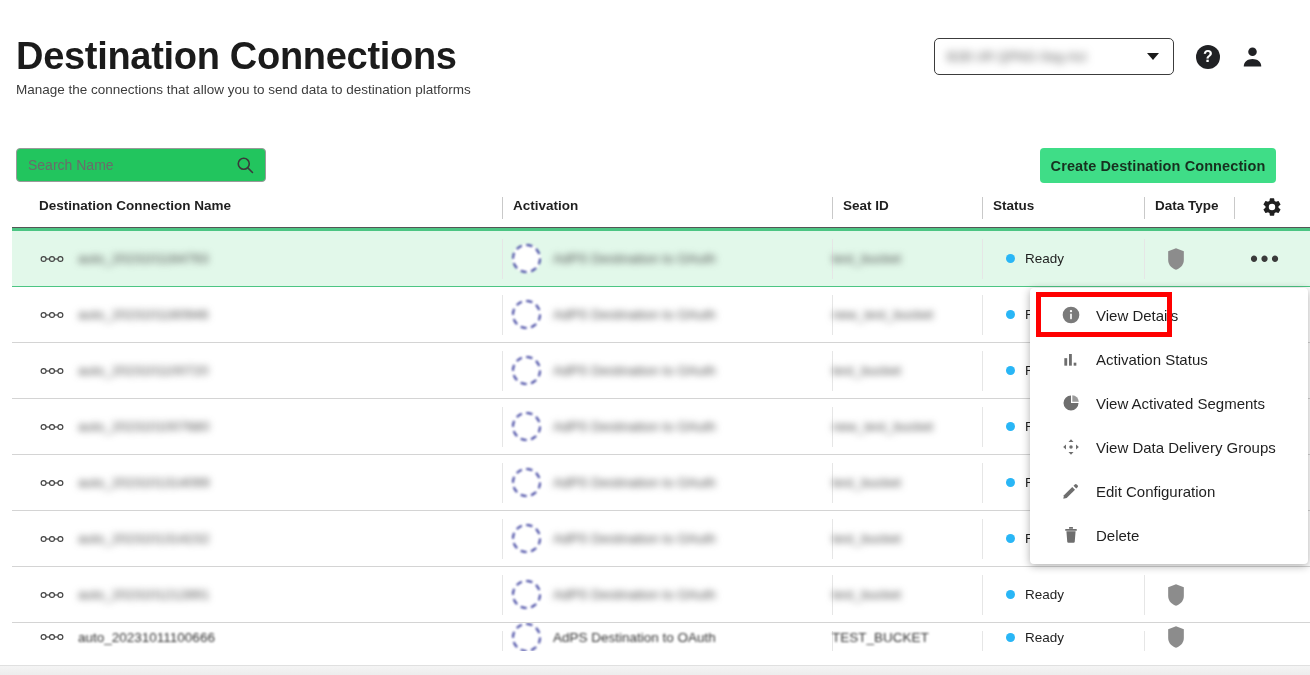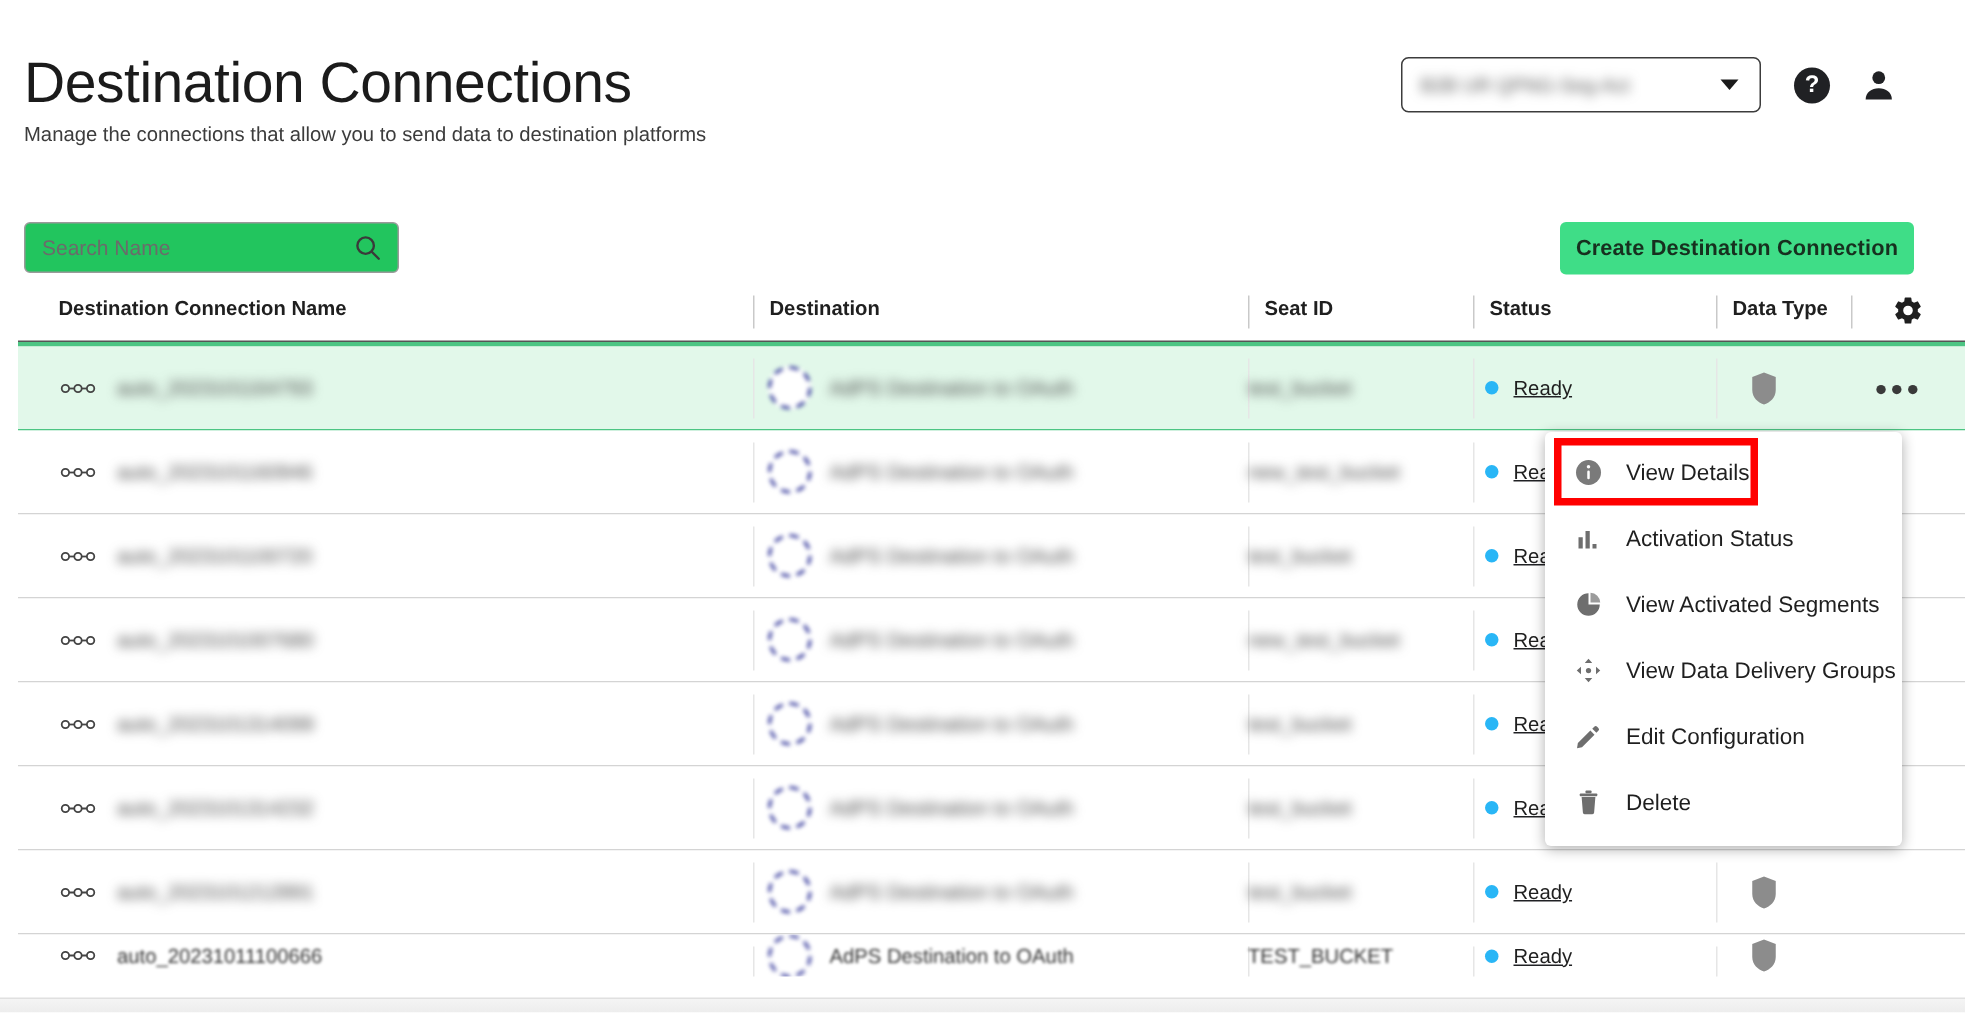--- a/index.html
+++ b/index.html
@@ -8,21 +8,21 @@
     background: #ffffff;
     font-family: "Liberation Sans", sans-serif;
     color: #202124;
     overflow: hidden;
   }
   .page { position: relative; width: 1310px; height: 675px; }
 
   
   .page-title {
     position: absolute; left: 16px; top: 32px;
-    font-size: 38px; font-weight: 400; letter-spacing: -0.3px;
+    font-size: 38px; font-weight: 700; letter-spacing: -0.3px;
     color: #1b1b1b; line-height: 48px;
   }
   .page-subtitle {
     position: absolute; left: 16px; top: 81px;
     font-size: 13.5px; color: #3c3c3c; line-height: 18px;
   }
 
   .acct-select {
     position: absolute; left: 934px; top: 38px;
     width: 240px; height: 37px;
@@ -103,21 +103,21 @@
     border-bottom: 1px solid #d4d4d4;
     background: #ffffff;
   }
   .row.selected { background: #e2f8ea; border-bottom: 1px solid #4cc583; }
   .row.partial { height: 28px; border-bottom: none; overflow: hidden; }
 
   .cell { position: absolute; top: 0; height: 100%; display: flex; align-items: center; }
   .cell.c-name  { left: 0;    width: 490px; padding-left: 28px; }
   .cell.c-dest  { left: 490px; width: 330px; padding-left: 10px; }
   .cell.c-seat  { left: 820px; width: 150px; padding-left: 0; }
-  .cell.c-stat  { left: 970px; width: 162px; padding-left: 8px; text-decoration: underline; }
+  .cell.c-stat  { left: 970px; width: 162px; padding-left: 24px; }
   .cell.c-type  { left: 1132px; width: 90px; padding-left: 22px; }
   .cell.c-menu  { left: 1222px; width: 88px; padding-left: 16px; }
 
   .cell.c-dest::before, .cell.c-seat::before, .cell.c-stat::before, .cell.c-type::before {
     content: ""; position: absolute; left: 0; top: 8px;
     width: 1px; height: 40px; background: #e6e6e6;
   }
 
   .link-icon { width: 24px; height: 10px; flex: none; margin-right: 14px; }
   .blur-txt {
@@ -141,25 +141,25 @@
 
   .shield-icon { width: 20px; height: 24px; }
   .dots-btn {
     font-size: 23px; letter-spacing: 2.5px; color: #3a3a3a;
     line-height: 10px; cursor: pointer; user-select: none;
   }
 
   
   .ctx-menu {
     position: absolute; left: 1030px; top: 288px;
-    width: 238px;
+    width: 278px;
     background: #fff;
     border-radius: 4px;
     box-shadow: 0 2px 9px rgba(0,0,0,0.32);
-    padding: 5px 0 7px 0;
+    padding: 5px 0 7px 12px;
     z-index: 40;
   }
   .ctx-item {
     height: 44px; display: flex; align-items: center;
     padding-left: 18px; cursor: pointer;
     font-size: 15px; color: #1f1f1f;
   }
   .ctx-icon {
     width: 22px; height: 22px; flex: none; margin-right: 14px;
     display: flex; align-items: center; justify-content: center;
@@ -204,21 +204,21 @@
       <line x1="15.4" y1="15.4" x2="21" y2="21" stroke="#3a3a3a" stroke-width="1.9" stroke-linecap="round"></line>
     </svg>
   </div>
 
   <button class="create-btn">Create Destination Connection</button>
 
   <div class="table">
 
     <div class="thead">
       <div class="th" style="left:16px">Destination Connection Name</div>
-      <div class="th divided" style="left:490px">Destination</div>
+      <div class="th divided" style="left:490px">Activation</div>
       <div class="th divided" style="left:820px">Seat ID</div>
       <div class="th divided" style="left:970px">Status</div>
       <div class="th divided" style="left:1132px">Data Type</div>
       <div class="th divided" style="left:1222px; width:1px; padding:0;"></div>
       <svg class="gear-icon" viewBox="0 0 24 24">
         <path fill="#1f1f1f" d="M19.1 12.9c.04-.3.06-.6.06-.9s-.02-.6-.06-.9l2-1.6a.5.5 0 0 0 .12-.6l-1.9-3.3a.5.5 0 0 0-.6-.22l-2.4.95a7 7 0 0 0-1.56-.9l-.36-2.5a.5.5 0 0 0-.5-.43h-3.8a.5.5 0 0 0-.5.43l-.36 2.5c-.56.23-1.08.54-1.56.9l-2.4-.95a.5.5 0 0 0-.6.22l-1.9 3.3a.5.5 0 0 0 .12.6l2 1.6c-.04.3-.06.6-.06.9s.02.6.06.9l-2 1.6a.5.5 0 0 0-.12.6l1.9 3.3c.12.22.38.3.6.22l2.4-.95c.48.36 1 .67 1.56.9l.36 2.5c.04.25.25.43.5.43h3.8c.25 0 .46-.18.5-.43l.36-2.5c.56-.23 1.08-.54 1.56-.9l2.4.95c.22.08.48 0 .6-.22l1.9-3.3a.5.5 0 0 0-.12-.6zM12 15.5A3.5 3.5 0 1 1 15.5 12 3.5 3.5 0 0 1 12 15.5z"></path>
       </svg>
     </div>
 
     <div class="green-rule"></div>

